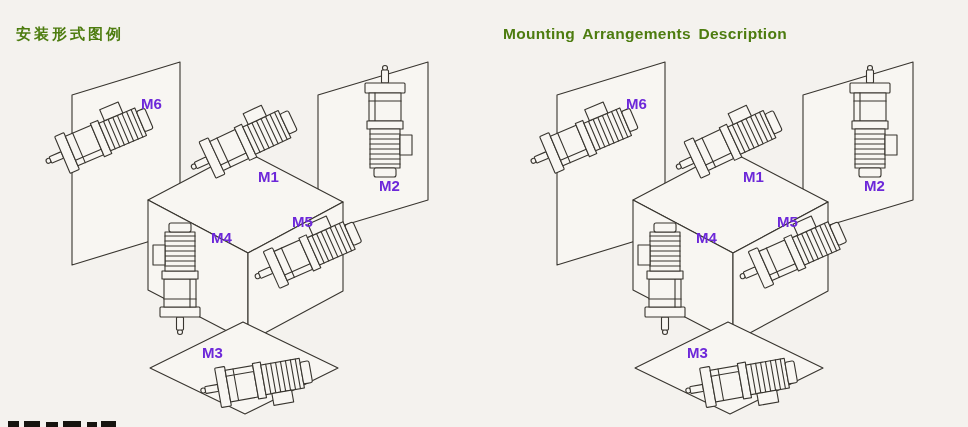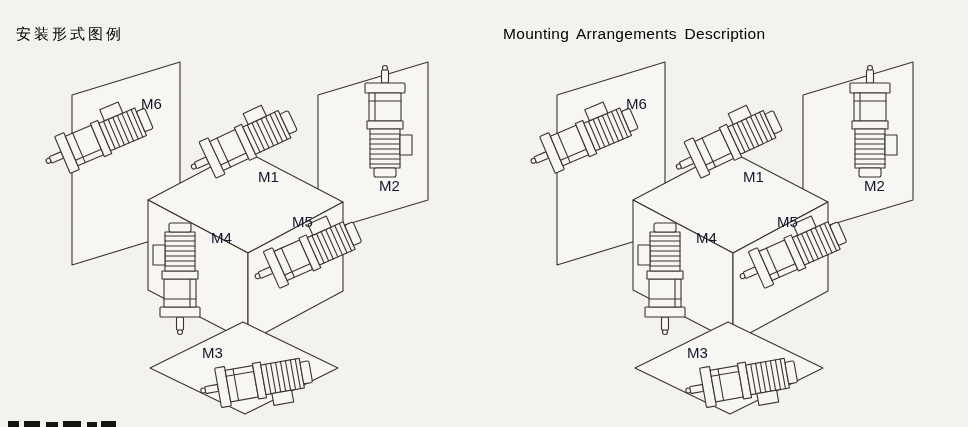--- a/index.html
+++ b/index.html
@@ -9,24 +9,24 @@
     background:var(--bg);
     font-family:"Liberation Sans", sans-serif;
     position:relative; overflow:hidden;
   }
   .page { position:absolute; inset:0; }
   svg.diagram { position:absolute; left:0; top:0; color:var(--ink); }
   svg .ln { stroke:currentColor; stroke-width:1.1; fill:var(--paper); stroke-linejoin:round; stroke-linecap:round; }
   .panel { position:absolute; top:0; height:100%; width:484px; }
   .panel.zh { left:0; }
   .panel.en { left:485px;text-align:center; }
-  .title { position:absolute; font-weight:normal; color:#000000; white-space:nowrap; }
+  .title { position:absolute; font-weight:bold; color:#4d7c0f; white-space:nowrap; }
   .panel.zh .title { left:16px; top:25px; font-size:15px; letter-spacing:3px; }
   .panel.en .title { left:18px; top:25px; font-size:15.5px; letter-spacing:0.3px; word-spacing:3px; }
-  .mlabel { position:absolute; font-size:15px; color:#0f172a; }
+  .mlabel { position:absolute; font-size:15px; color:#6d28d9;font-weight:bold; }
 </style>
 </head>
 <body>
 
 <div class="page">
 
   <svg class="diagram" width="968" height="427" viewBox="0 0 968 427">
     <defs>
 
       <g id="gearmotor" class="ln">

